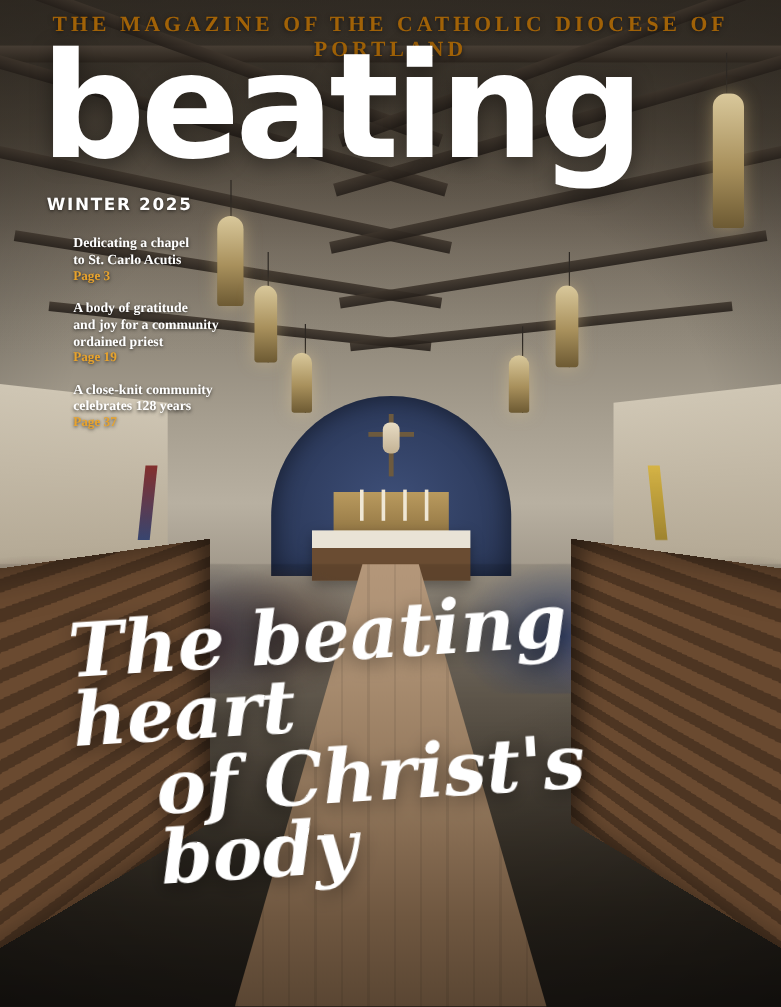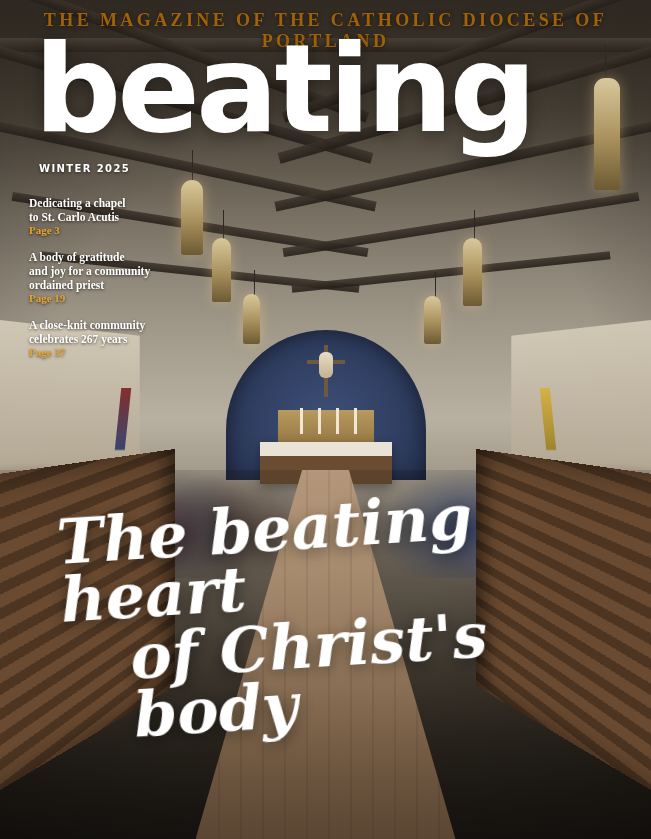--- a/index.html
+++ b/index.html
@@ -171,27 +171,27 @@
     font-size:122px;
     line-height:1;
     letter-spacing:-4px;
     color:#ffffff;
     text-shadow:0 3px 18px rgba(0,0,0,.40);
   }
   .issue {
     position:absolute; top:163px; left:39px;
     font-family:"DejaVu Sans", sans-serif;
     font-weight:700;
-    font-size:10px;
+    font-size:14px;
     letter-spacing:1.4px;
     color:#ffffff;
     text-shadow:0 1px 3px rgba(0,0,0,.6);
   }
   .teasers {
-    position:absolute; top:196px; left:29px;
+    position:absolute; top:196px; left:61px;
     width:150px;
   }
   .teaser { margin-bottom:14px; }
   .teaser-line {
     font-family:"Liberation Serif", serif;
     font-weight:700;
     font-size:11.5px;
     line-height:1.22;
     color:#ffffff;
     text-shadow:0 1px 3px rgba(0,0,0,.7);
@@ -323,21 +323,21 @@
       <div class="teaser-page">Page 3</div>
     </div>
     <div class="teaser">
       <div class="teaser-line">A body of gratitude</div>
       <div class="teaser-line">and joy for a community</div>
       <div class="teaser-line">ordained priest</div>
       <div class="teaser-page">Page 19</div>
     </div>
     <div class="teaser">
       <div class="teaser-line">A close-knit community</div>
-      <div class="teaser-line">celebrates 267 years</div>
+      <div class="teaser-line">celebrates 128 years</div>
       <div class="teaser-page">Page 37</div>
     </div>
   </div>
 
   <div class="headline">
     <span class="l1">The beating heart</span>
     <span class="l2">of Christ's body</span>
   </div>
 
 

